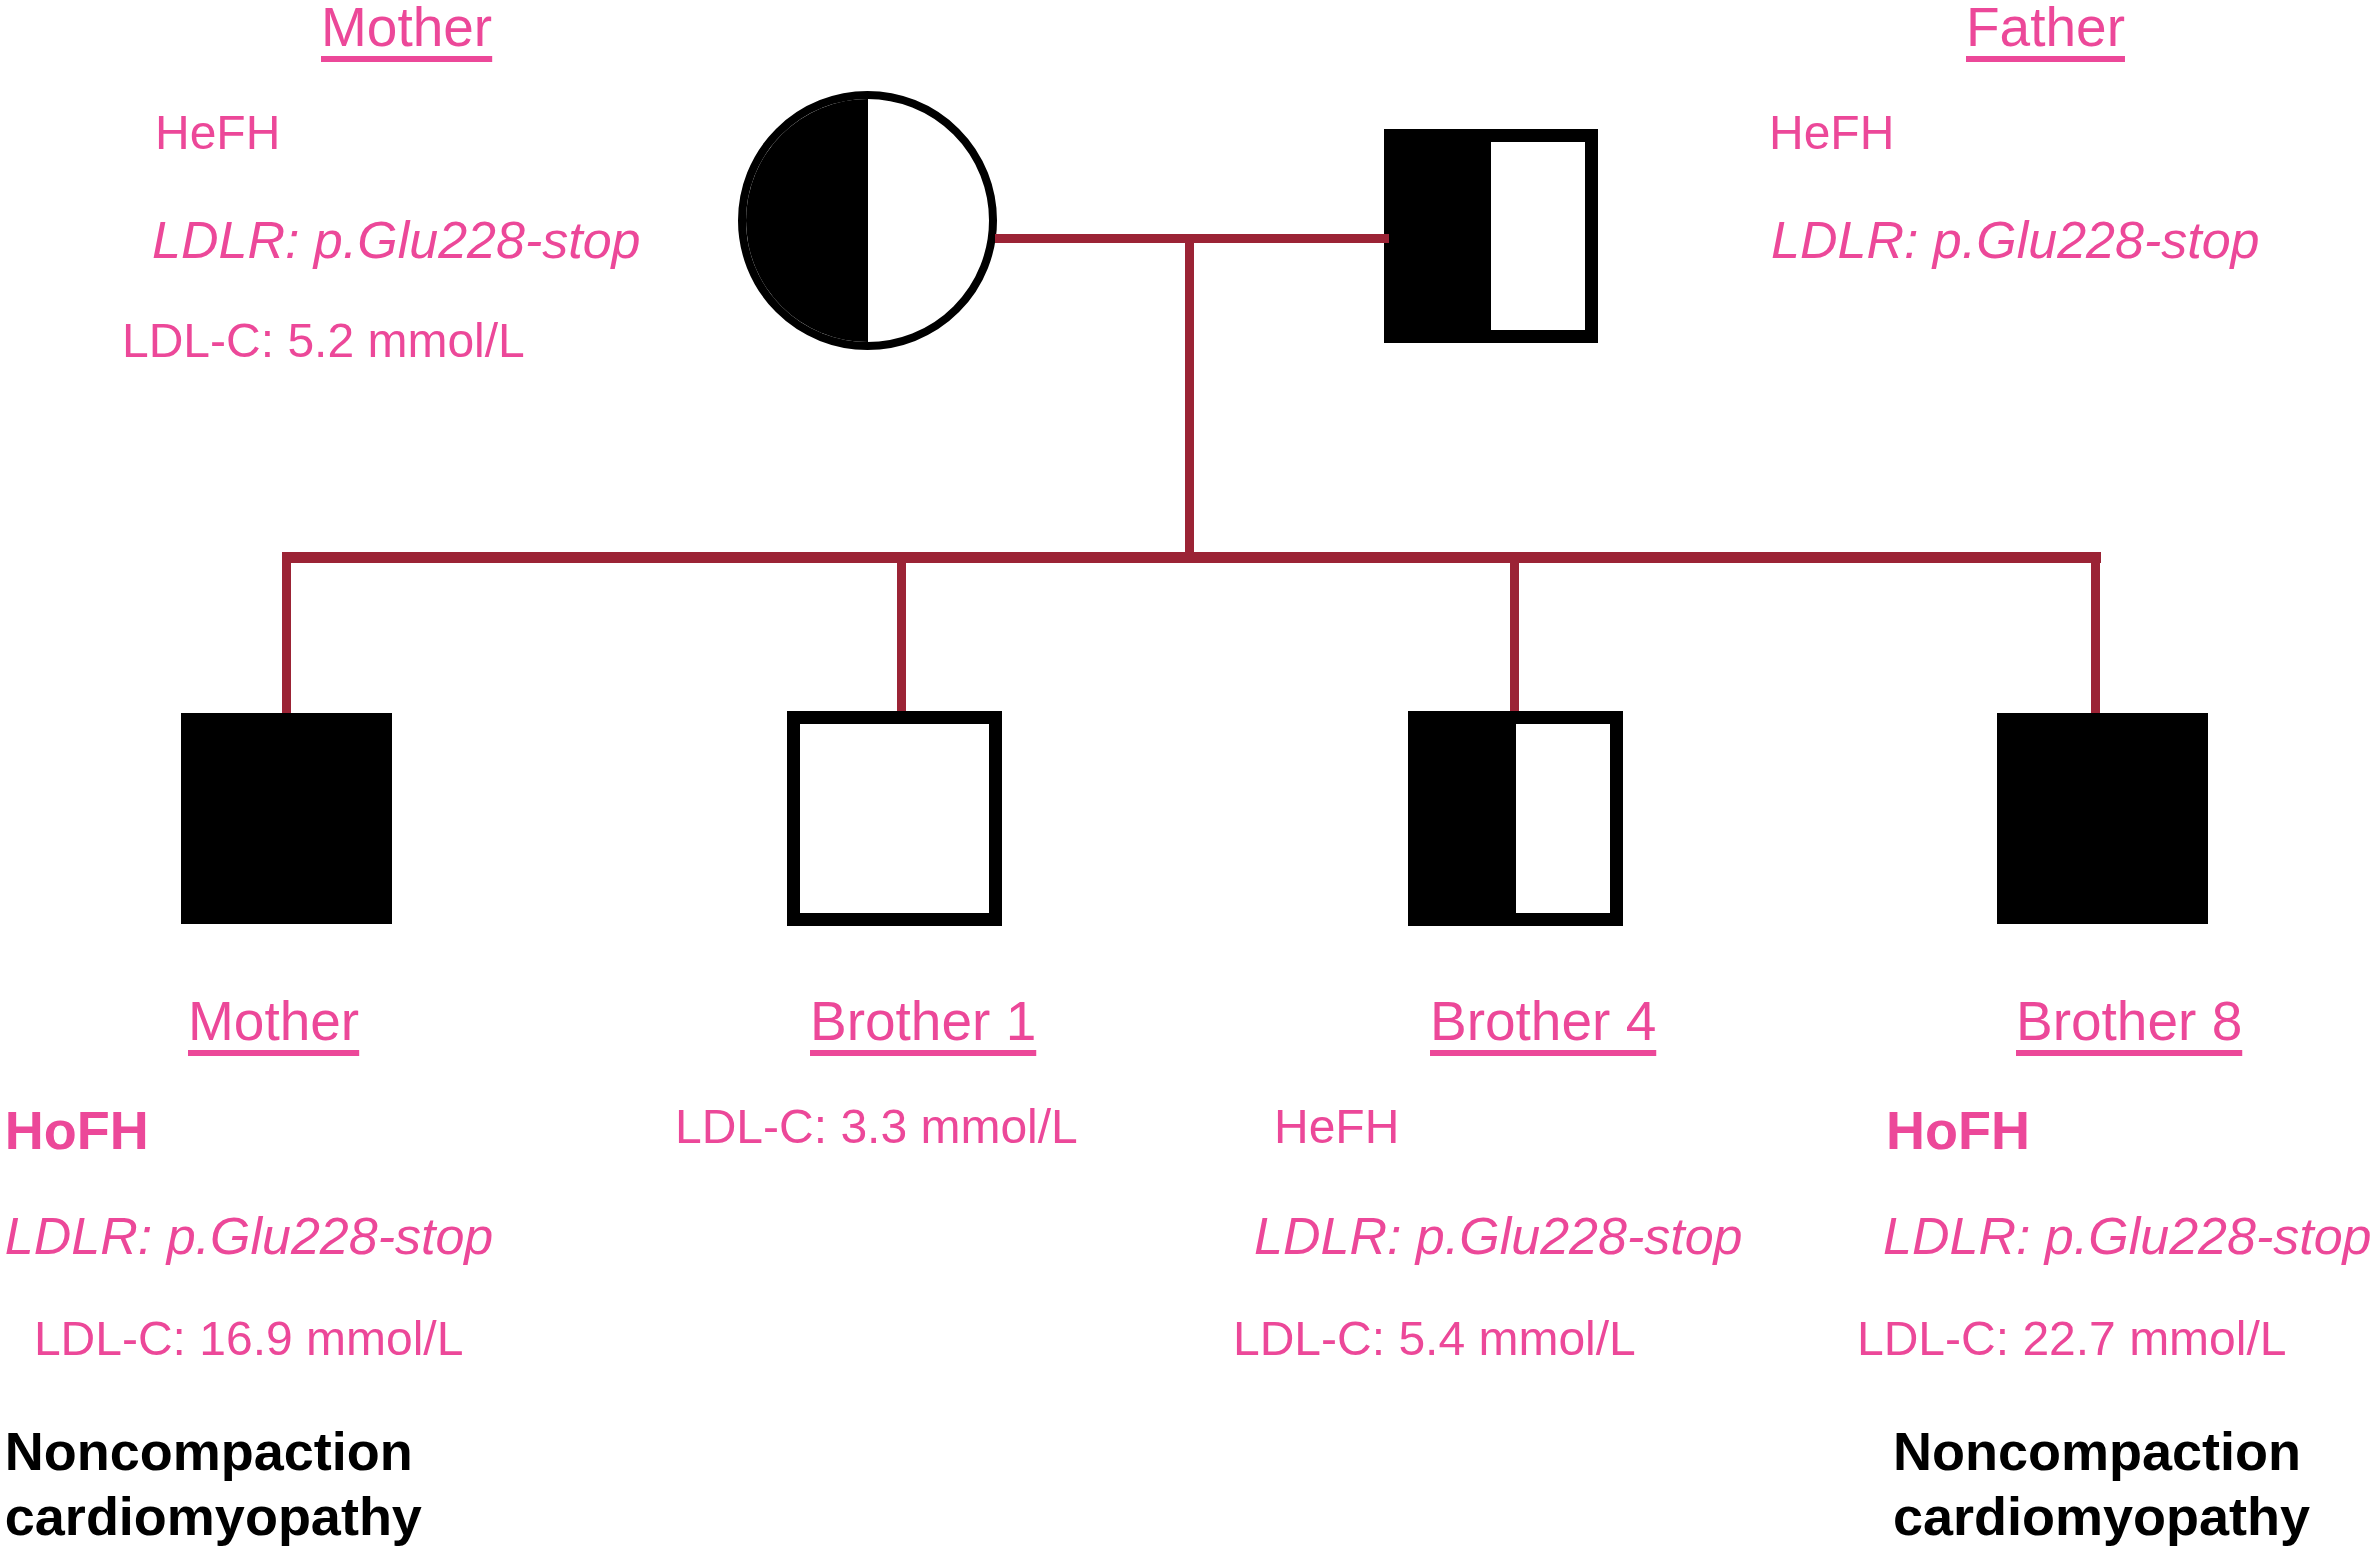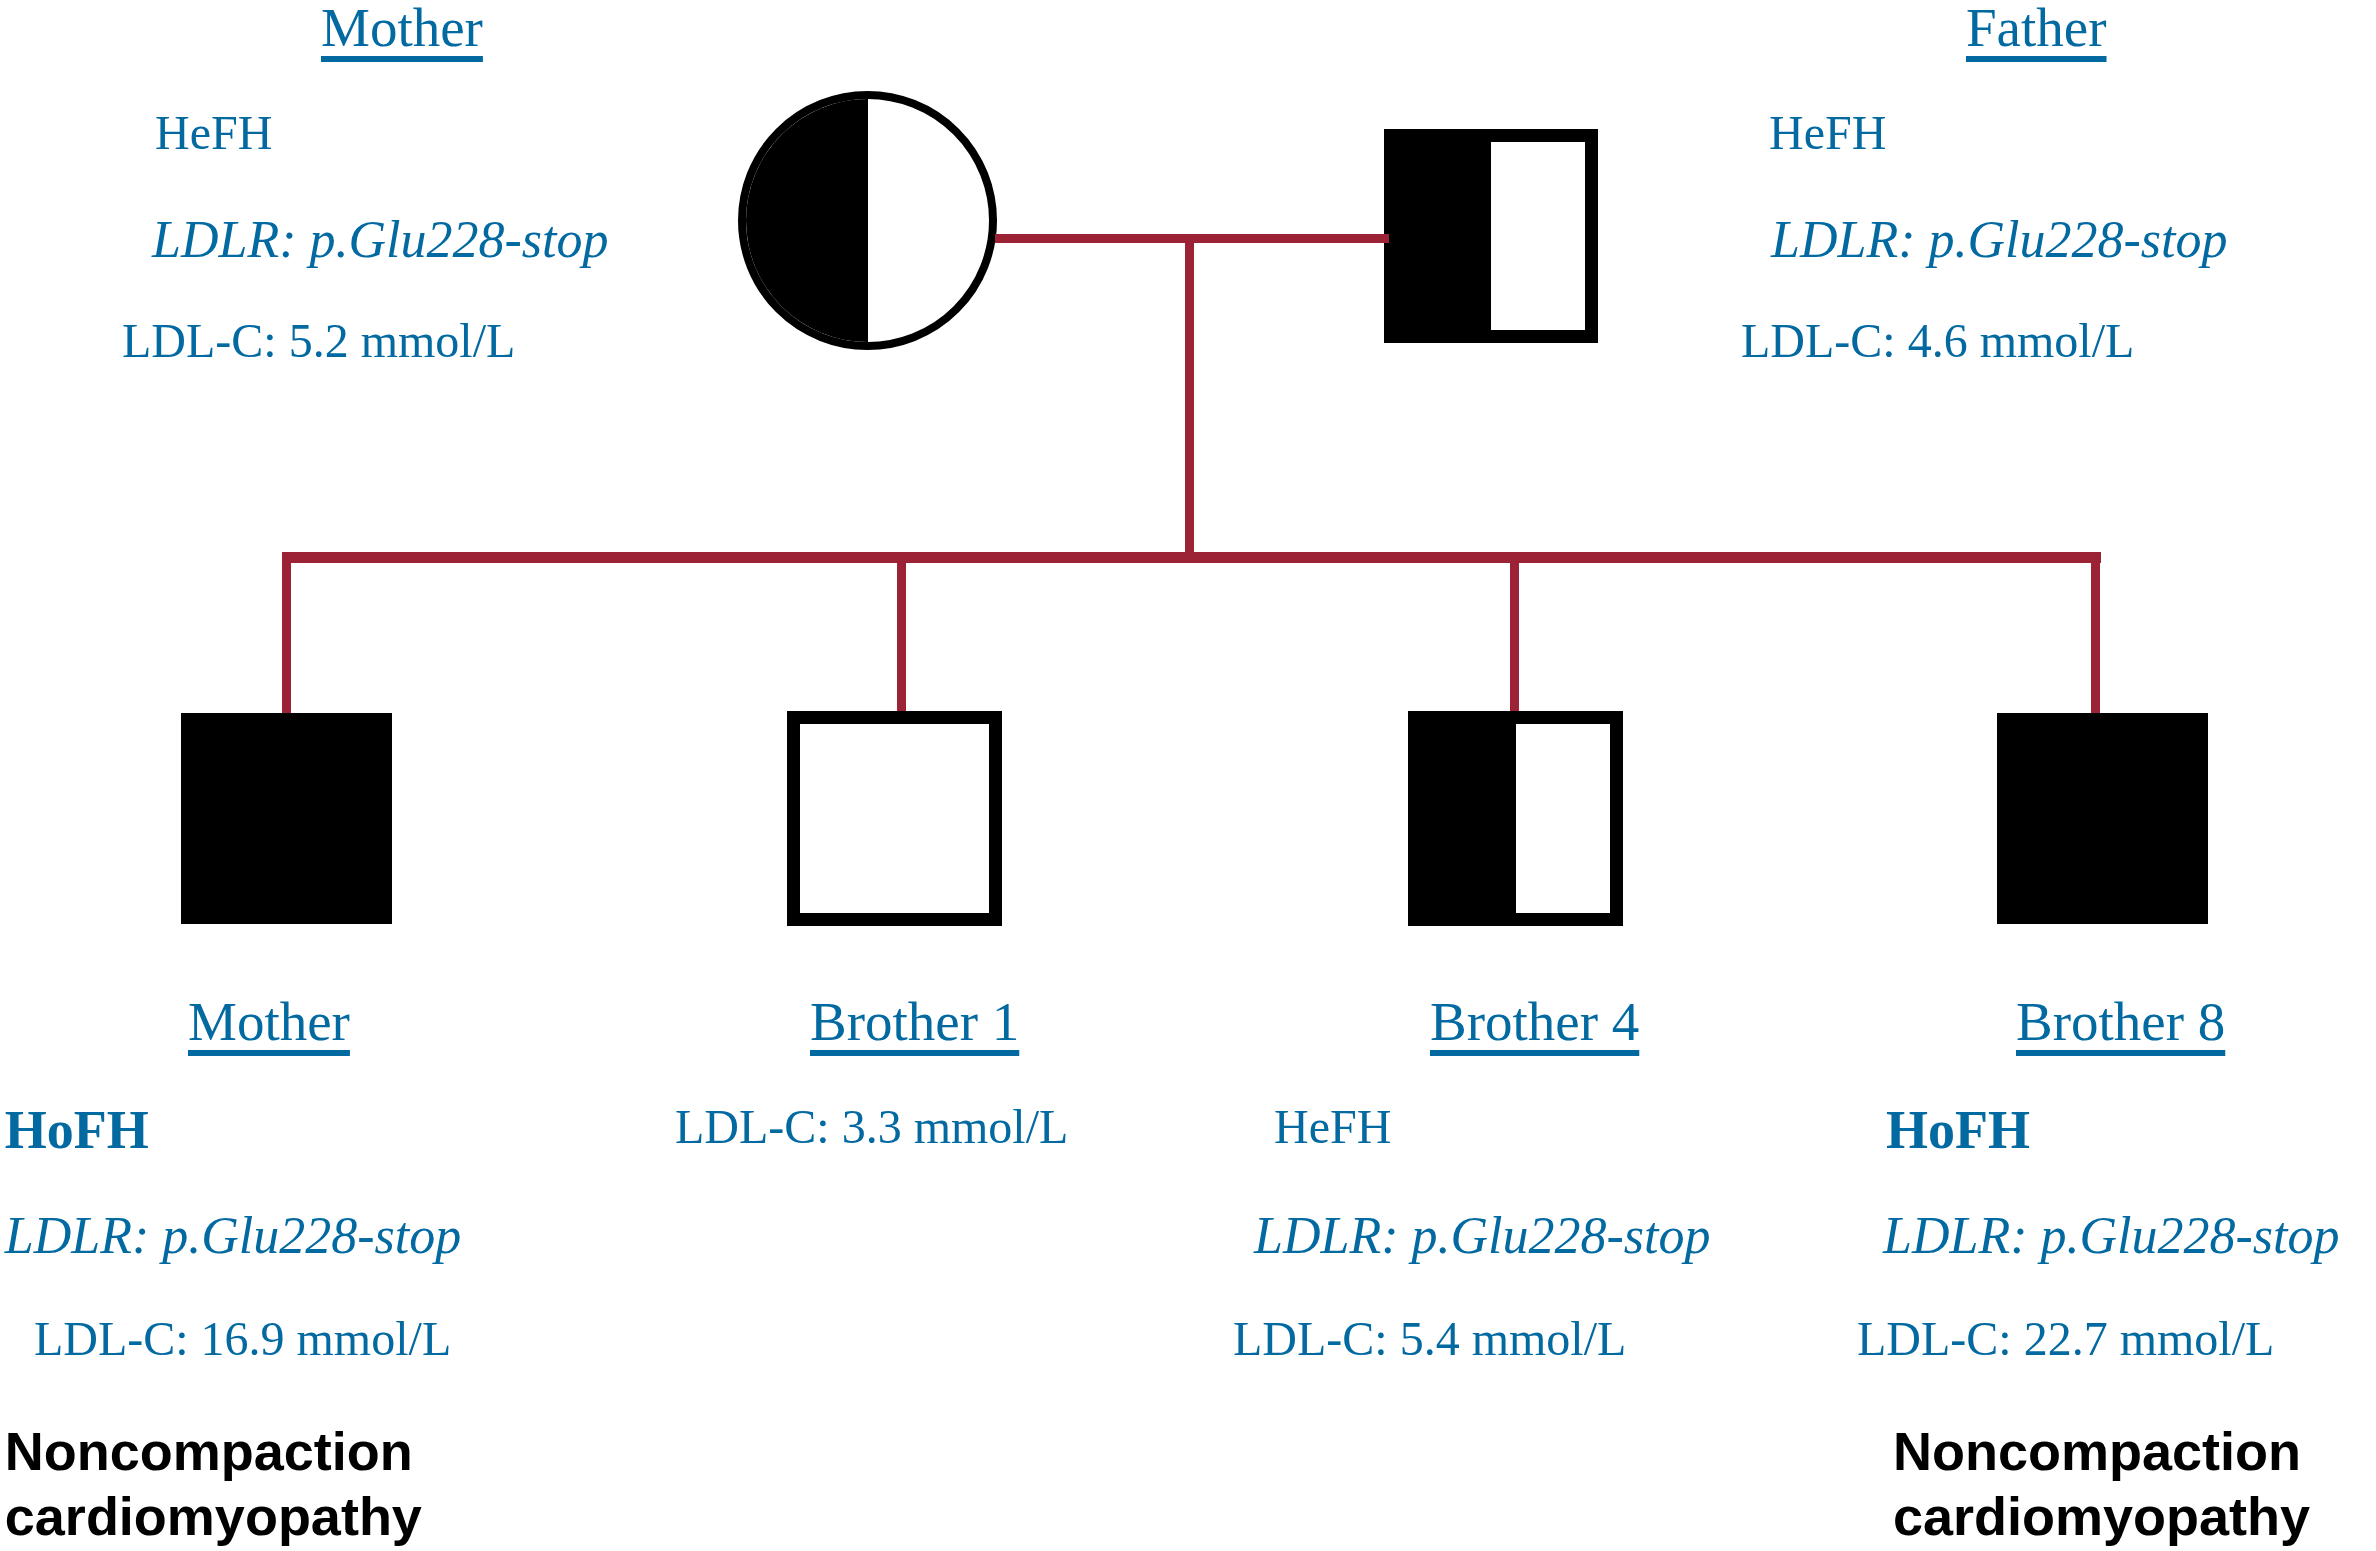--- a/index.html
+++ b/index.html
@@ -16,23 +16,22 @@
     width: 2377px;
     height: 1551px;
     background: #ffffff;
     overflow: hidden;
   }
 
   
   .txt {
     position: absolute;
     white-space: nowrap;
-    color: #0369a1;
+    color: #ec4899;
     line-height: 1.0;
-    font-family: Liberation Serif, serif;
   }
   .name-label {
     font-size: 55px;
     text-decoration: underline;
     text-underline-offset: 9.5px;
     text-decoration-thickness: 5.7px;
   }
   .plain {
     font-size: 48px;
   }
@@ -117,21 +116,20 @@
   <div class="txt italic" style="left:152px; top:214px;">LDLR: p.Glu228-stop</div>
 
   <div class="txt plain" style="left:122px; top:317px;">LDL-C: 5.2 mmol/L</div>
 
   <div class="txt name-label" style="left:1966px; top:0px;">Father</div>
 
   <div class="txt plain" style="left:1769px; top:109px;">HeFH</div>
 
   <div class="txt italic" style="left:1771px; top:214px;">LDLR: p.Glu228-stop</div>
 
-  <div class="txt plain" style="left:1741px; top:317px;">LDL-C: 4.6 mmol/L</div>
 
   <div class="sym circ-half" style="left:738px; top:91px; width:259px; height:259px;">
     <div class="half-fill"></div>
   </div>
 
   <div class="sym sq-half" style="left:1384px; top:129px; width:214px; height:214px;">
     <div class="half-fill"></div>
   </div>
 
   <div class="line-h" style="left:995px; top:234px; width:394px; height:8.6px;"></div>

